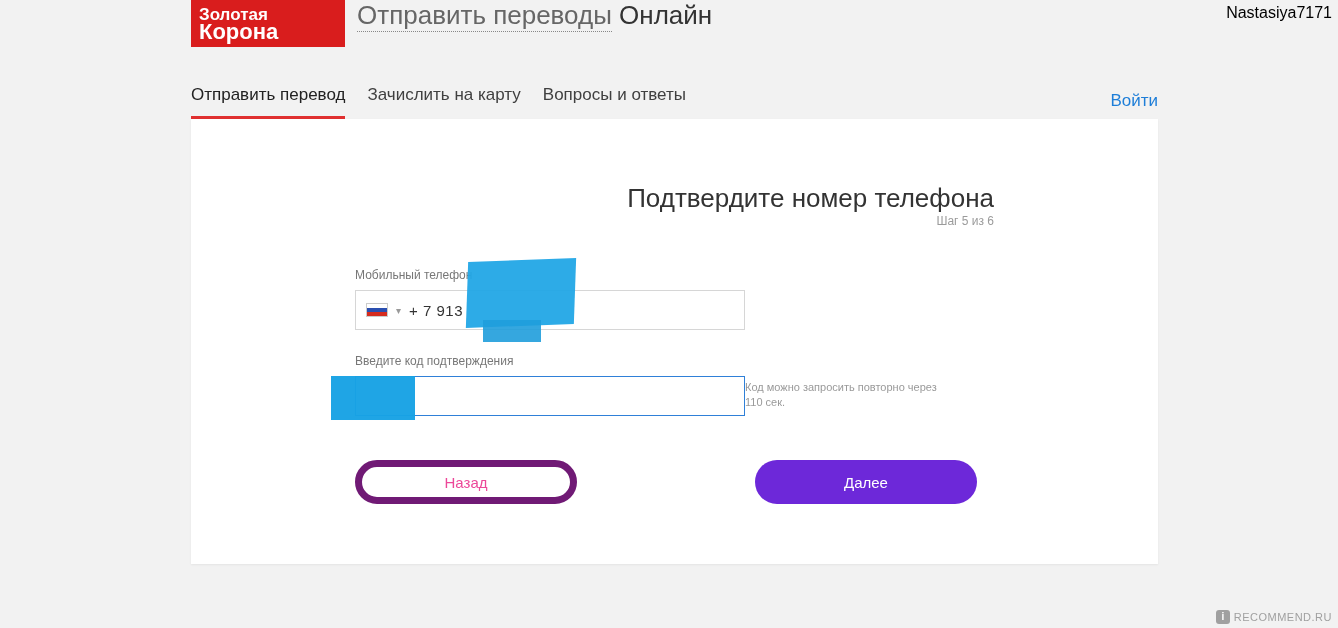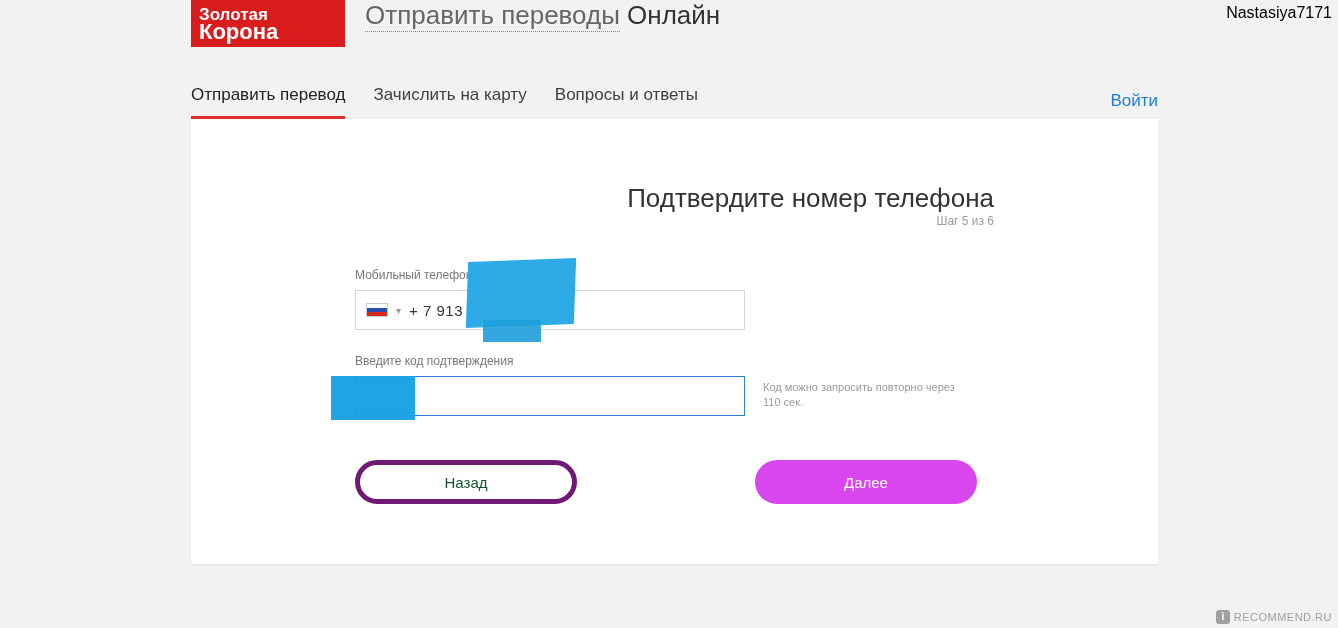--- a/index.html
+++ b/index.html
@@ -41,21 +41,21 @@
   }
   .container {
     width: 967px;
     margin-left: 191px;
     position: relative;
   }
   
   .header-row {
     display: flex;
     align-items: flex-start;
-    gap: 20px;
+    gap: 12px;
   }
   .logo {
     background: #d91d1d;
     color: #fff;
     width: 154px;
     height: 47px;
     font-weight: bold;
     line-height: 1.05;
     padding: 0 8px 4px 8px;
     font-size: 22px;
@@ -73,21 +73,21 @@
   .header-title .ul {
     color: #666;
     border-bottom: 1px dotted #888;
     padding-bottom: 1px;
   }
   
   .nav {
     display: flex;
     align-items: center;
     margin-top: 38px;
-    gap: 28px;
+    gap: 22px;
     font-size: 17px;
   }
   .nav .tab {
     color: #404040;
     padding-bottom: 14px;
     cursor: pointer;
     position: relative;
   }
   .nav .tab.active {
     color: #222;
@@ -183,21 +183,20 @@
     top: 30px;
     width: 58px;
     height: 22px;
     background: #1f9ddb;
     opacity: 0.9;
     pointer-events: none;
   }
   .code-row {
     display: flex;
     align-items: flex-start;
-    gap: 18px;
     position: relative;
     margin-bottom: 44px;
   }
   .code-input {
     width: 390px;
     height: 40px;
     border: 1px solid #2f80d8;
     background: #fff;
     padding: 0 10px;
   }
@@ -226,26 +225,26 @@
     width: 222px;
     height: 44px;
     border-radius: 22px;
     font-size: 15px;
     display: flex;
     align-items: center;
     justify-content: center;
     cursor: pointer;
   }
   .btn-back {
-    border: 5px solid #701a75;
-    color: #14532d;
+    border: 7px solid #701a75;
+    color: #ec4899;
     background: #fff;
   }
   .btn-next {
-    background: #d946ef;
+    background: #6d28d9;
     color: #fff;
     border: none;
   }
   .footnote {
     font-size: 11px;
     color: #8c8c8c;
     margin-top: 14px;
   }
 </style>
 </head>

